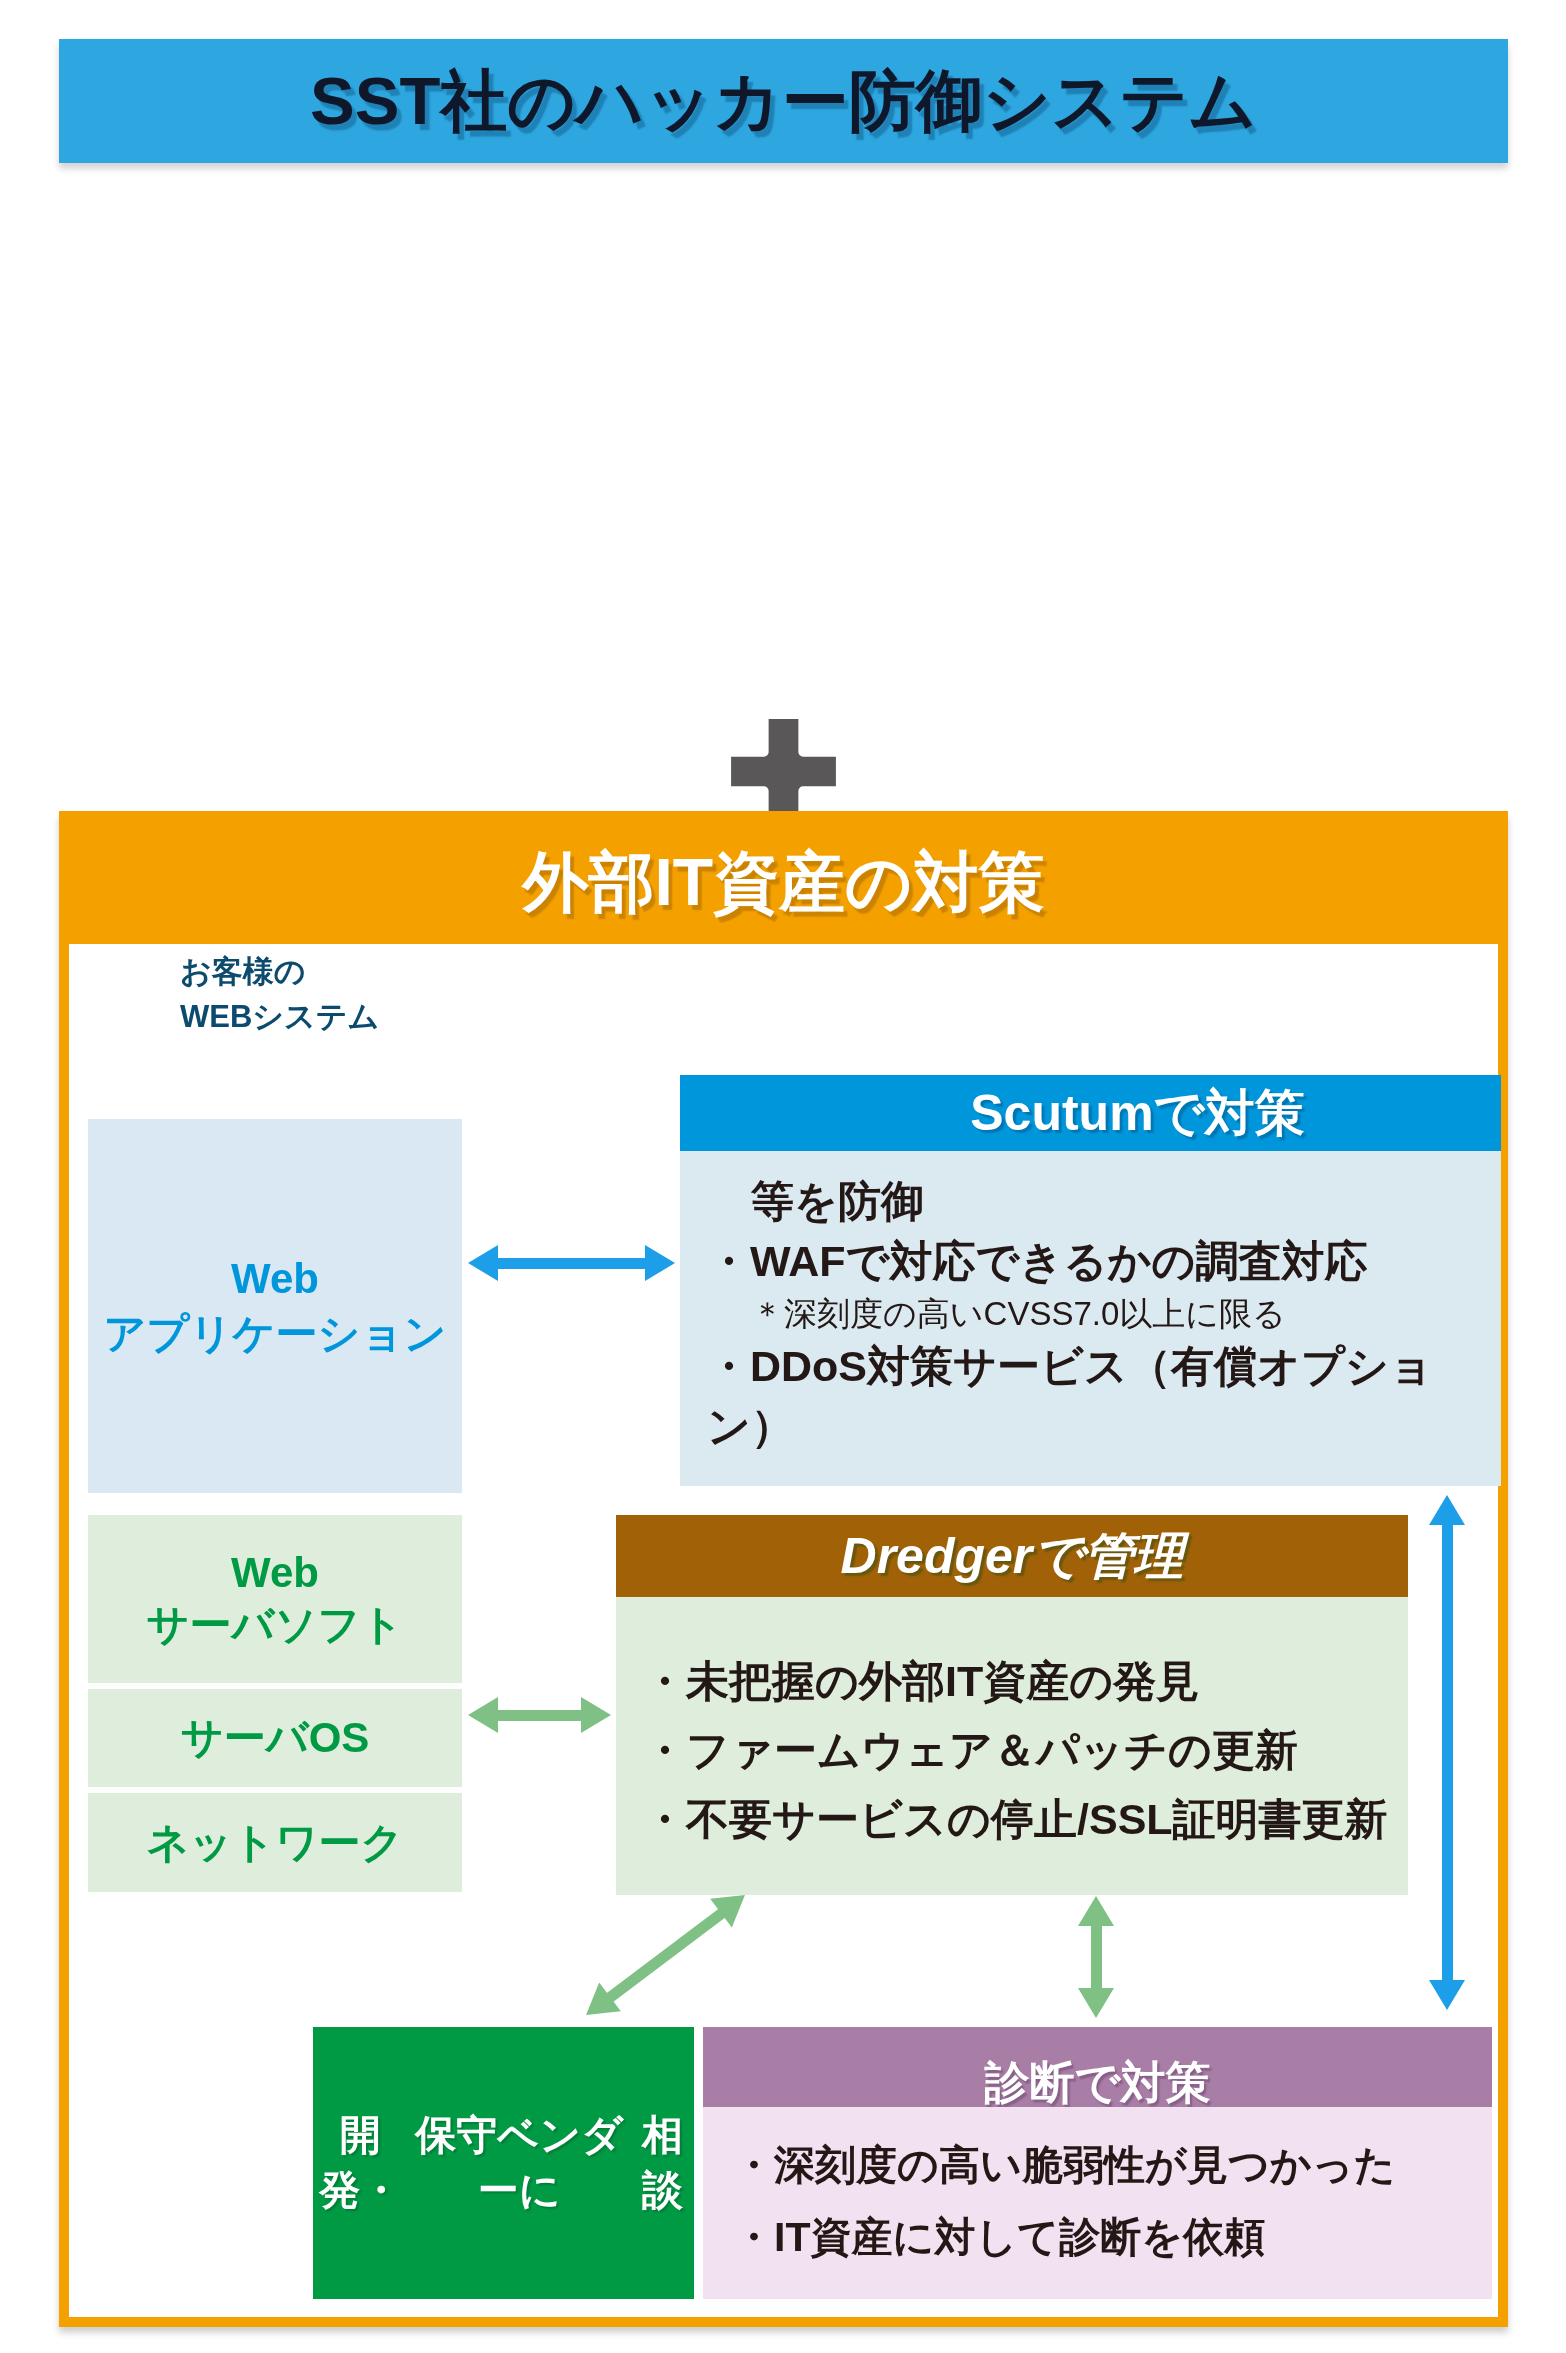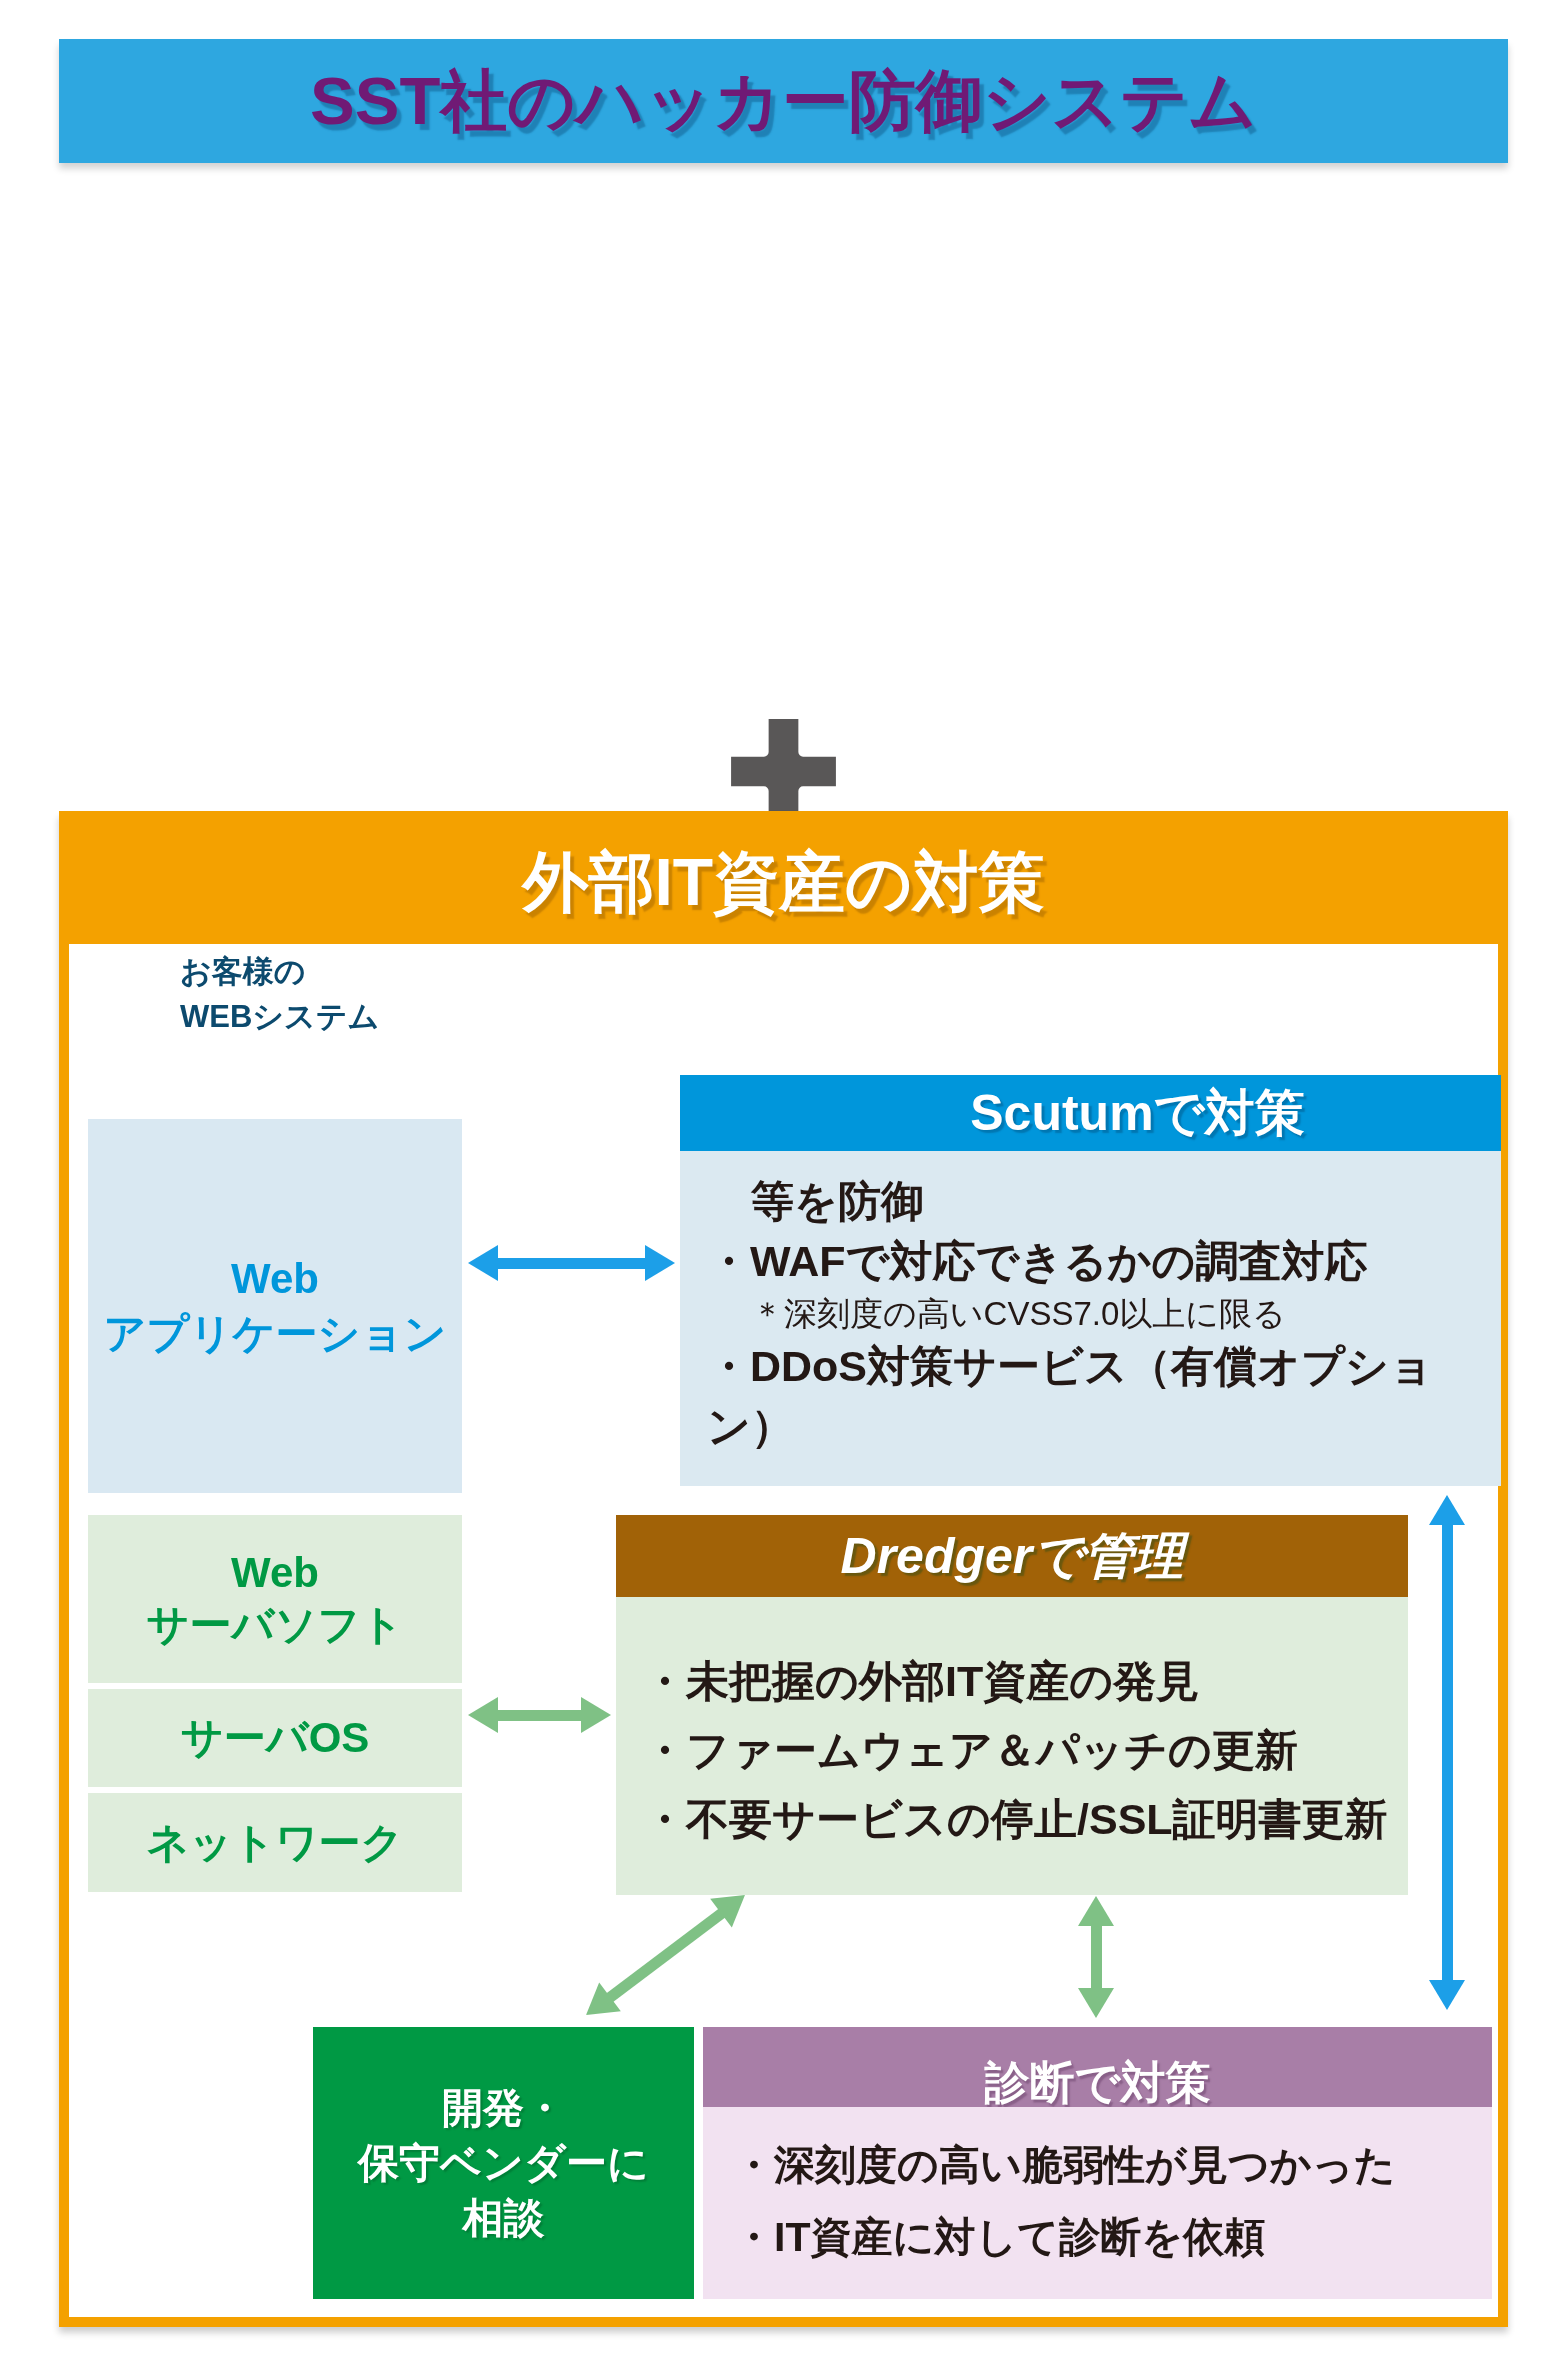--- a/index.html
+++ b/index.html
@@ -3,21 +3,21 @@
 <meta charset="utf-8">
 <style>
   html,body{margin:0;padding:0;background:#ffffff;}
   .page{position:relative;width:1567px;height:2354px;background:#ffffff;overflow:hidden;
         font-family:"Liberation Sans","DejaVu Sans",sans-serif;color:#231815;}
   .abs{position:absolute;}
 
   
   .banner{left:59px;top:39px;width:1449px;height:124px;background:#2EA7E0;
           box-shadow:0 5.5px 7px rgba(0,0,0,.18);}
-  .banner .t{width:100%;height:124px;line-height:124px;text-align:center;color:#701a75;
+  .banner .t{width:100%;height:124px;line-height:124px;text-align:center;color:#0f172a;
              font-size:67px;font-weight:700;
              text-shadow:4.7px 5.5px 1.6px rgba(13,84,130,.45);}
 
   
   .naibu{left:505px;top:226px;width:533px;height:509px;background:#F0906F;}
   .naibu .t{position:absolute;left:0;top:25px;width:100%;text-align:center;color:#fff;
             font-size:63px;font-weight:700;text-shadow:3.1px 3.9px 1.6px rgba(140,60,30,.35);}
   .naibu-item{position:absolute;left:47px;width:439px;height:88px;background:#fff;
               text-align:center;line-height:88px;font-size:50px;font-weight:700;color:#231815;}
 
@@ -51,21 +51,21 @@
   .gbox div{font-size:42px;font-weight:700;color:#009944;line-height:52px;text-align:center;}
 
   .dredger-h{left:616px;top:1515px;width:792px;height:82px;background:#a16207;font-style:italic;}
   .dredger-h .t{width:100%;height:82px;line-height:82px;text-align:center;color:#fff;
                 font-size:50px;font-weight:700;text-shadow:3.1px 3.1px 1.6px rgba(0,70,30,.35);}
   .dredger-b{left:616px;top:1597px;width:792px;height:298px;background:#DFEDDC;
              box-sizing:border-box;padding:50px 15.7px 0 27px;}
   .dredger-b .l{font-size:43px;font-weight:700;line-height:69px;}
 
   .vendor{left:313px;top:2027px;width:381px;height:272px;background:#009944;
-          display:flex;flex-direction:column;justify-content:center;align-items:center;}
+          display:flex;flex-direction:row;justify-content:center;align-items:center;}
   .vendor div{font-size:41px;font-weight:700;color:#fff;line-height:55px;text-align:center;
               text-shadow:2.3px 2.3px 1.6px rgba(0,70,30,.3);}
 
   .shindan-h{left:703px;top:2027px;width:789px;height:80px;background:#A87EA7;}
   .shindan-h .t{width:100%;height:80px;line-height:80px;text-align:center;color:#fff;
                 font-size:45px;font-weight:700;text-shadow:2.3px 3.1px 1.6px rgba(80,40,80,.35);margin-top:16px;}
   .shindan-b{left:703px;top:2107px;width:789px;height:192px;background:#F2E2F1;
              box-sizing:border-box;padding:22px 1px 0 30px;}
   .shindan-b .l{font-size:41px;font-weight:700;line-height:72px;}
 

